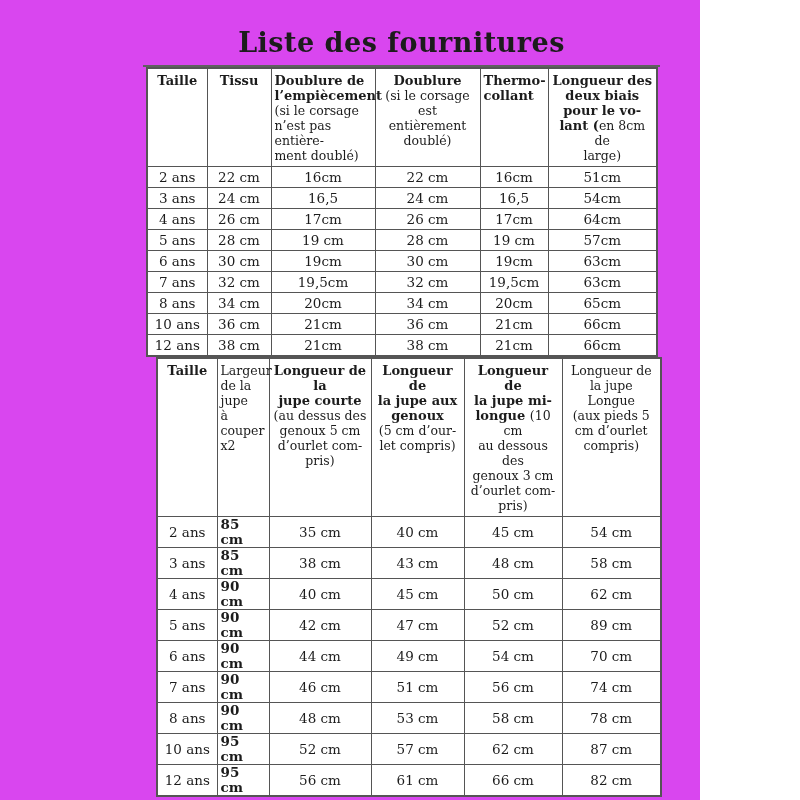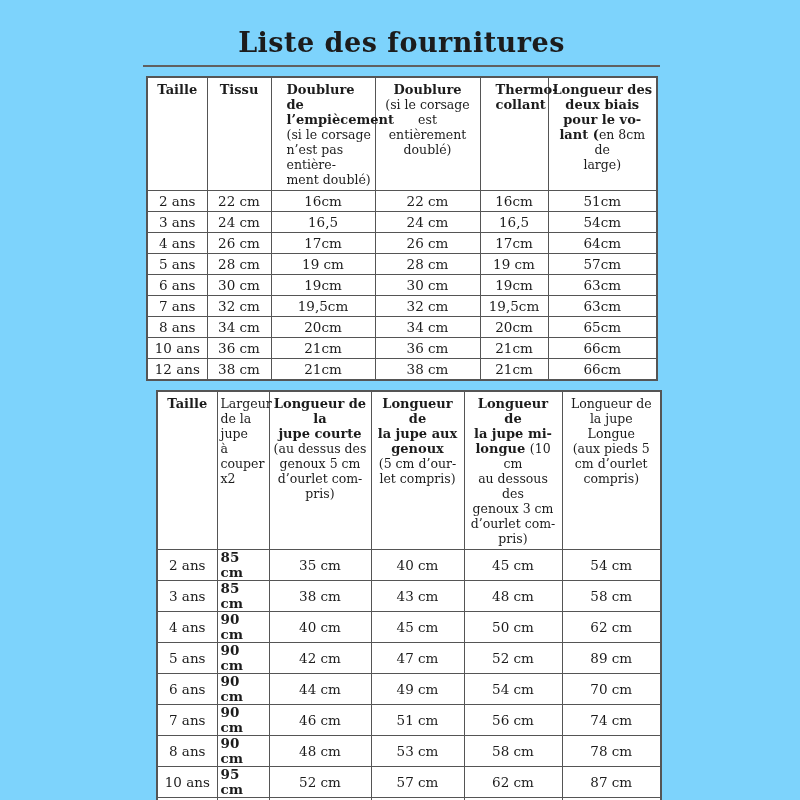--- a/index.html
+++ b/index.html
@@ -6,23 +6,23 @@
     margin: 0;
     padding: 0;
     background: #ffffff;
     width: 800px;
     height: 800px;
     overflow: hidden;
     font-family: "DejaVu Serif", "Liberation Serif", serif;
     color: #1c1c1c;
   }
   .page {
-    width: 800px;
+    width: 700px;
     height: 800px;
-    background: #7dd3fc;
+    background: #d946ef;
     box-sizing: border-box;
   }
   .content {
     width: 517px;
     margin-left: 143px;
     padding-top: 26px;
   }
   h1.doc-title {
     margin: 0;
     font-size: 27px;
@@ -43,21 +43,20 @@
     font-weight: bold;
     text-align: center;
     line-height: 20px;
   }
   .corsage-heading { margin-top: 23px; }
   .jupe-heading    { margin-top: 40px; }
 
   table {
     border-collapse: collapse;
     table-layout: fixed;
-    margin-top: 9px;
     background: #ffffff;
   }
   table, th, td {
     border: 1px solid #555555;
   }
   table { border-width: 2px; }
 
   th {
     vertical-align: top;
     padding: 4px 3px 3px 3px;
@@ -82,21 +81,21 @@
 
   
   table.corsage { width: 510px; margin-left: 3px; }
   table.corsage col.c1 { width: 60px; }
   table.corsage col.c2 { width: 64px; }
   table.corsage col.c3 { width: 104px; }
   table.corsage col.c4 { width: 105px; }
   table.corsage col.c5 { width: 68px; }
   table.corsage col.c6 { width: 109px; }
   table.corsage th:nth-child(3),
-  table.corsage th:nth-child(5) { text-align: left; padding-left: 15px; }
+  table.corsage th:nth-child(5) { text-align: left; }
 
   
   table.jupe { width: 504px; margin-left: 13px; }
   table.jupe col.c1 { width: 60px; }
   table.jupe col.c2 { width: 52px; }
   table.jupe col.c3 { width: 102px; }
   table.jupe col.c4 { width: 93px; }
   table.jupe col.c5 { width: 98px; }
   table.jupe col.c6 { width: 99px; }
   table.jupe th:nth-child(2) { text-align: left; font-weight: normal; }

